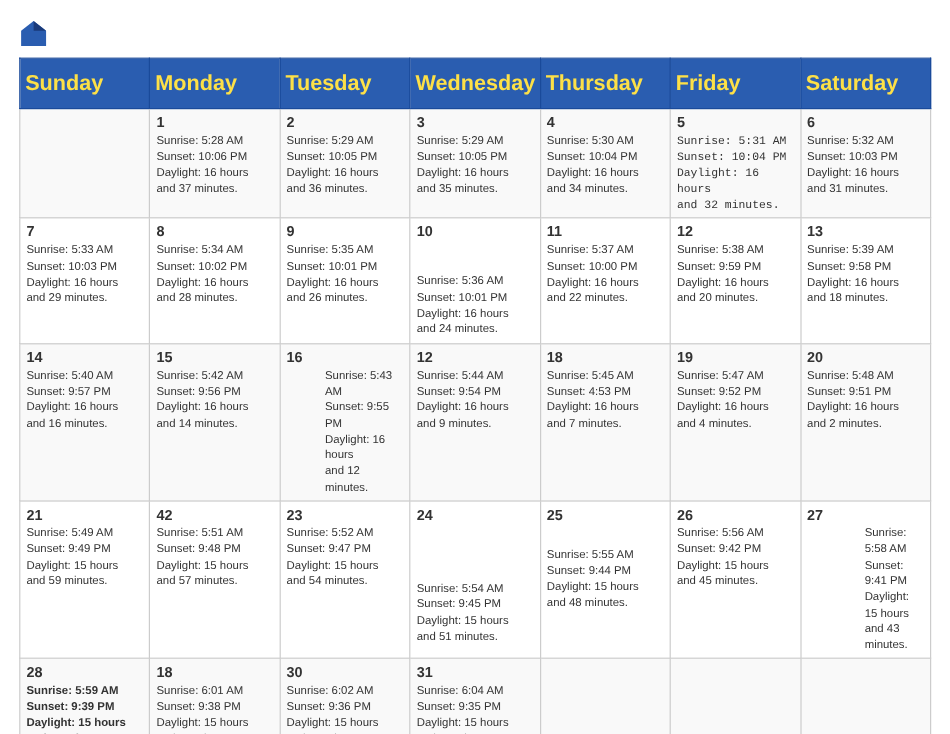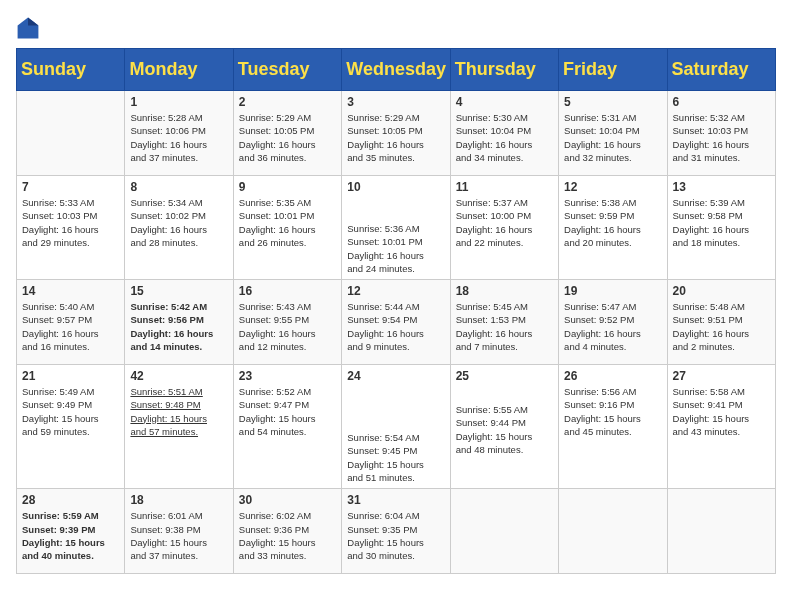--- a/index.html
+++ b/index.html
@@ -151,21 +151,21 @@
         </td>
         <td>
           <span class="day-num">4</span>
           <div class="day-info" style="white-space: pre-line;">Sunrise: 5:30 AM
 Sunset: 10:04 PM
 Daylight: 16 hours
 and 34 minutes.</div>
         </td>
         <td>
           <span class="day-num">5</span>
-          <div class="day-info" style="white-space: pre-line;">Sunrise: 5:31 AM
+          <div class="day-info" style="white-space: pre-line; font-family: Liberation Mono, monospace;">Sunrise: 5:31 AM
 Sunset: 10:04 PM
 Daylight: 16 hours
 and 32 minutes.</div>
         </td>
         <td>
           <span class="day-num">6</span>
           <div class="day-info" style="white-space: pre-line;">Sunrise: 5:32 AM
 Sunset: 10:03 PM
 Daylight: 16 hours
 and 31 minutes.</div>
@@ -225,43 +225,43 @@
       <tr>
         <td>
           <span class="day-num">14</span>
           <div class="day-info" style="white-space: pre-line;">Sunrise: 5:40 AM
 Sunset: 9:57 PM
 Daylight: 16 hours
 and 16 minutes.</div>
         </td>
         <td>
           <span class="day-num">15</span>
-          <div class="day-info" style="white-space: pre-line; font-weight: bold;">Sunrise: 5:42 AM
+          <div class="day-info" style="white-space: pre-line;">Sunrise: 5:42 AM
 Sunset: 9:56 PM
 Daylight: 16 hours
 and 14 minutes.</div>
         </td>
         <td>
           <span class="day-num">16</span>
-          <div class="day-info" style="white-space: pre-line;">Sunrise: 5:43 AM
+          <div class="day-info" style="white-space: pre-line; margin-left: 32px;">Sunrise: 5:43 AM
 Sunset: 9:55 PM
 Daylight: 16 hours
 and 12 minutes.</div>
         </td>
         <td>
           <span class="day-num">12</span>
           <div class="day-info" style="white-space: pre-line;">Sunrise: 5:44 AM
 Sunset: 9:54 PM
 Daylight: 16 hours
 and 9 minutes.</div>
         </td>
         <td>
           <span class="day-num">18</span>
           <div class="day-info" style="white-space: pre-line;">Sunrise: 5:45 AM
-Sunset: 1:53 PM
+Sunset: 4:53 PM
 Daylight: 16 hours
 and 7 minutes.</div>
         </td>
         <td>
           <span class="day-num">19</span>
           <div class="day-info" style="white-space: pre-line;">Sunrise: 5:47 AM
 Sunset: 9:52 PM
 Daylight: 16 hours
 and 4 minutes.</div>
         </td>
@@ -276,21 +276,21 @@
       <tr>
         <td>
           <span class="day-num">21</span>
           <div class="day-info" style="white-space: pre-line;">Sunrise: 5:49 AM
 Sunset: 9:49 PM
 Daylight: 15 hours
 and 59 minutes.</div>
         </td>
         <td>
           <span class="day-num">42</span>
-          <div class="day-info" style="white-space: pre-line; text-decoration: underline;">Sunrise: 5:51 AM
+          <div class="day-info" style="white-space: pre-line;">Sunrise: 5:51 AM
 Sunset: 9:48 PM
 Daylight: 15 hours
 and 57 minutes.</div>
         </td>
         <td>
           <span class="day-num">23</span>
           <div class="day-info" style="white-space: pre-line;">Sunrise: 5:52 AM
 Sunset: 9:47 PM
 Daylight: 15 hours
 and 54 minutes.</div>
@@ -305,27 +305,27 @@
         <td>
           <span class="day-num">25</span>
           <div class="day-info" style="white-space: pre-line; margin-top: 20px;">Sunrise: 5:55 AM
 Sunset: 9:44 PM
 Daylight: 15 hours
 and 48 minutes.</div>
         </td>
         <td>
           <span class="day-num">26</span>
           <div class="day-info" style="white-space: pre-line;">Sunrise: 5:56 AM
-Sunset: 9:16 PM
+Sunset: 9:42 PM
 Daylight: 15 hours
 and 45 minutes.</div>
         </td>
         <td>
           <span class="day-num">27</span>
-          <div class="day-info" style="white-space: pre-line;">Sunrise: 5:58 AM
+          <div class="day-info" style="white-space: pre-line; margin-left: 48px;">Sunrise: 5:58 AM
 Sunset: 9:41 PM
 Daylight: 15 hours
 and 43 minutes.</div>
         </td>
       </tr>
       <tr>
         <td>
           <span class="day-num">28</span>
           <div class="day-info" style="white-space: pre-line; font-weight: bold;">Sunrise: 5:59 AM
 Sunset: 9:39 PM

